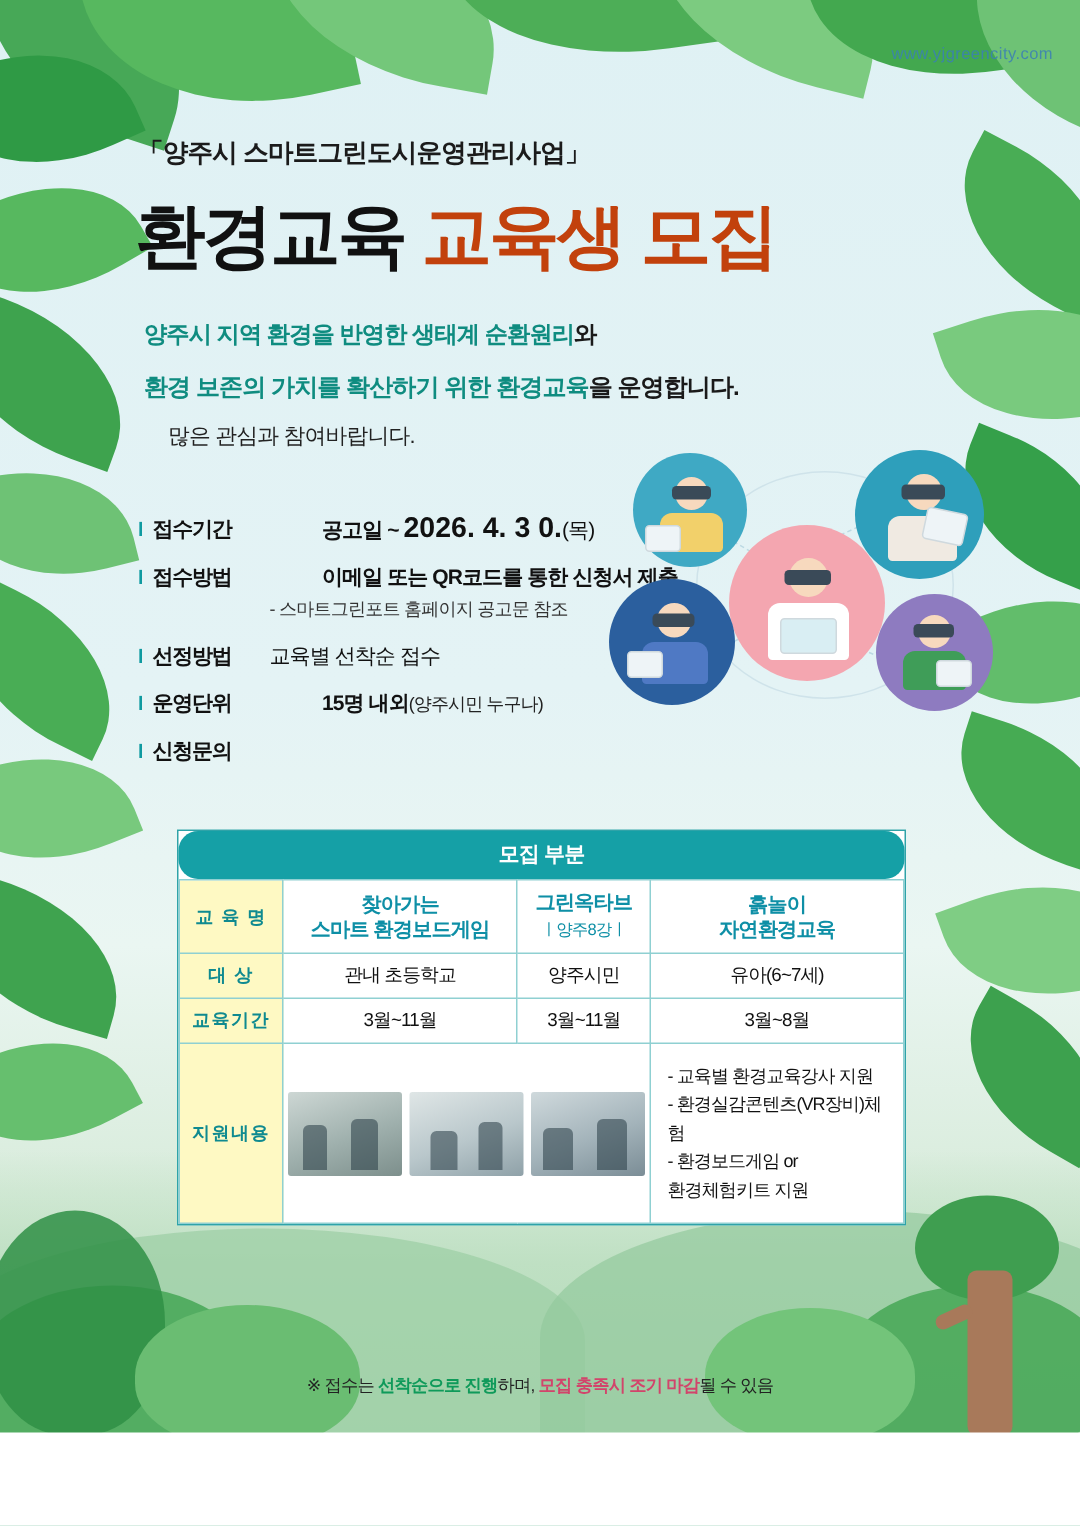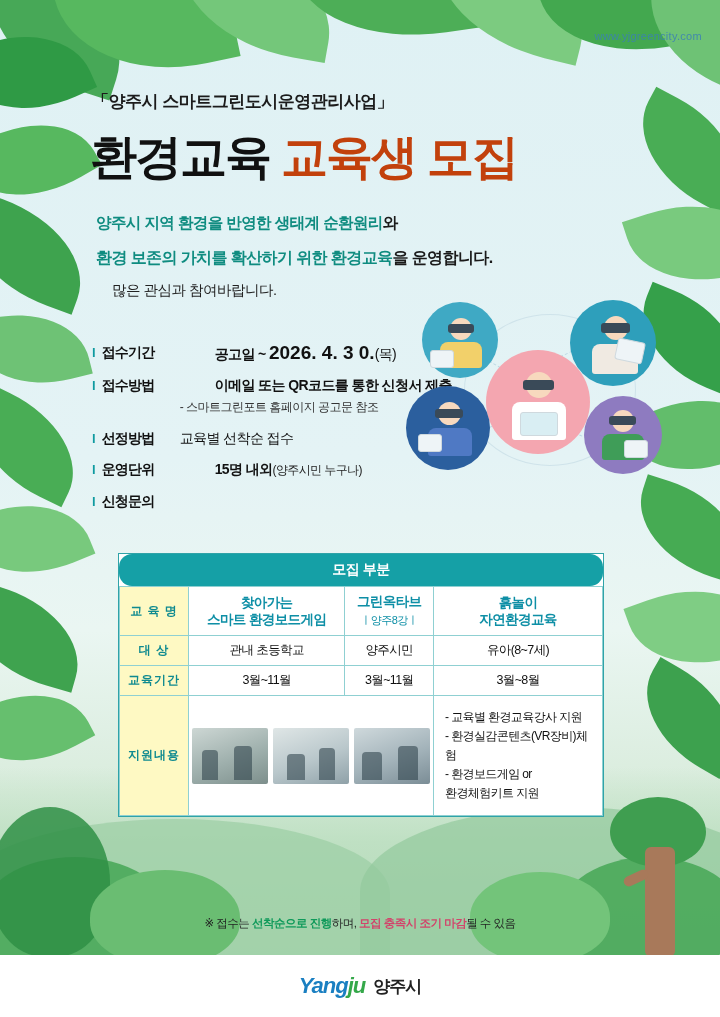--- a/index.html
+++ b/index.html
@@ -301,21 +301,21 @@
         <span class="course">
           <span>흙놀이</span><br>
           <span>자연환경교육</span>
         </span>
       </td>
     </tr>
     <tr>
       <td class="keycol">대  상</td>
       <td>관내 초등학교</td>
       <td>양주시민</td>
-      <td>유아(8~7세)</td>
+      <td>유아(6~7세)</td>
     </tr>
     <tr>
       <td class="keycol">교육기간</td>
       <td>3월~11월</td>
       <td>3월~11월</td>
       <td>3월~8월</td>
     </tr>
     <tr>
       <td class="keycol">지원내용</td>
       <td colspan="2">
@@ -345,17 +345,13 @@
     </tr>
   </tbody>
     </table>
 </div>
 
 <div class="footnote">
   <span>※ 접수는 </span><span class="grn">선착순으로 진행</span><span>하며, </span><span class="pnk">모집 충족시 조기 마감</span><span>될 수 있음</span>
 </div>
 
 <div class="logos">
-  <div class="logo1">
-    <span class="yj"><span>Yang</span><span class="g">ju</span></span>
-    <span class="yjk">양주시</span>
-  </div>
 </div>
 
 </body></html>

